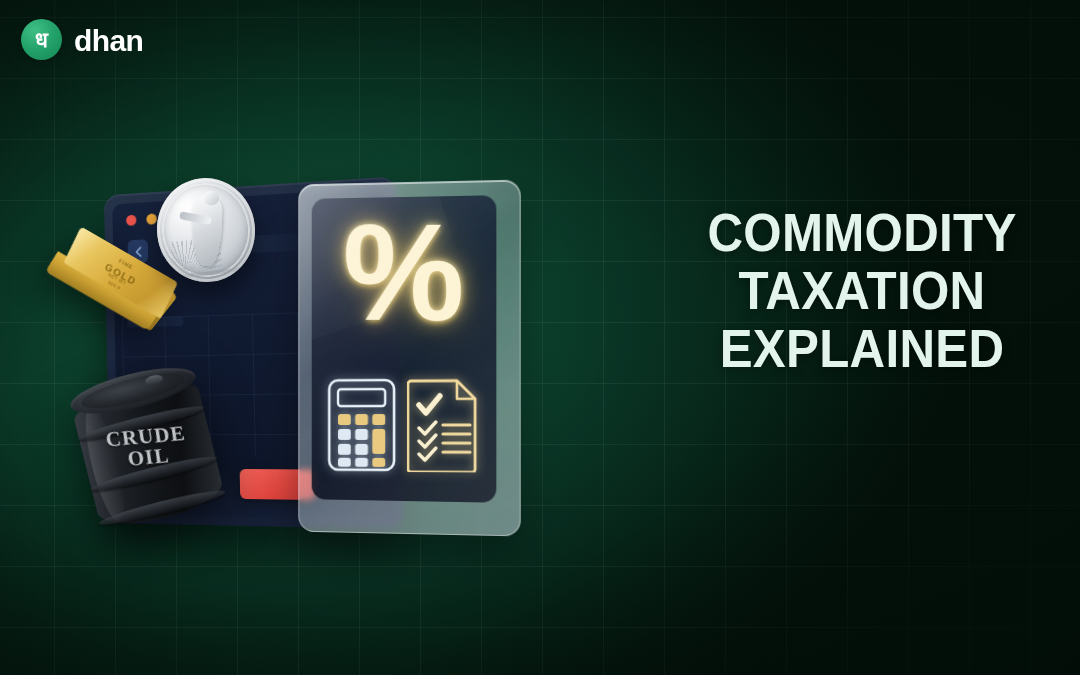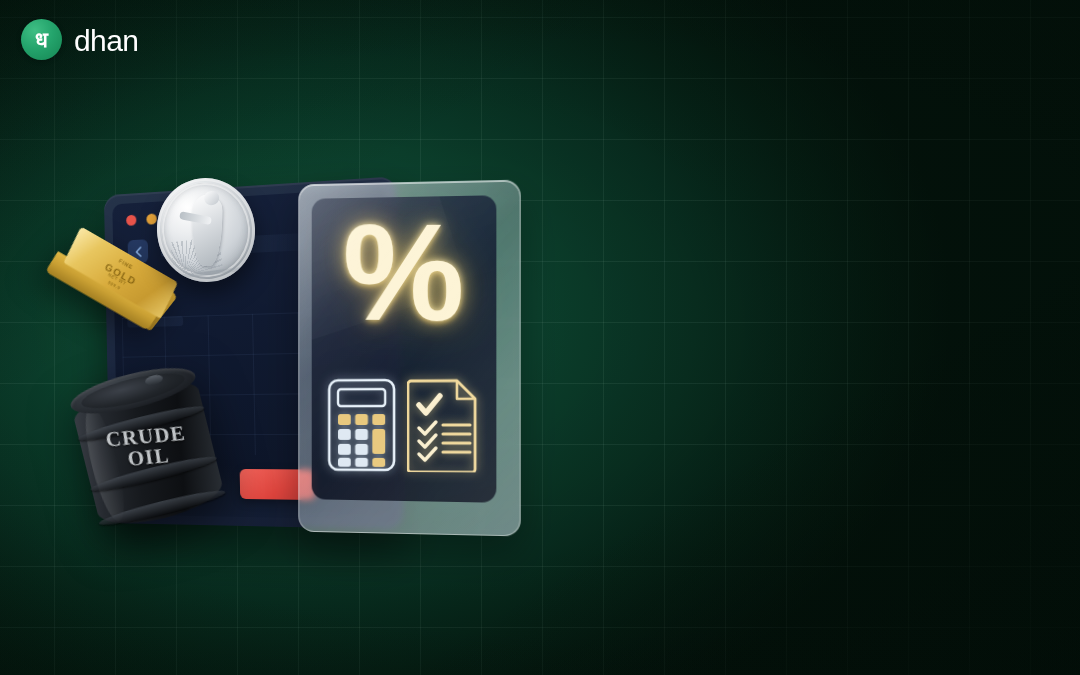--- a/index.html
+++ b/index.html
@@ -73,21 +73,21 @@
     color: #ffffff;
     font-size: 21px;
     line-height: 1;
     font-weight: 700;
     font-family: "DejaVu Sans", sans-serif;
     transform: translateY(1px);
   }
   .logo-text {
     color: #ffffff;
     font-size: 30px;
-    font-weight: 400;
+    font-weight: 700;
     letter-spacing: -0.6px;
     line-height: 1;
     transform: translateY(1px);
   }
 
   
   .headline {
     position: absolute;
     left: 662px;
     top: 204px;
@@ -632,14 +632,19 @@
         <line x1="36" y1="56" x2="63" y2="56" stroke="#f0d89a" stroke-width="3" stroke-linecap="round"></line>
         <line x1="36" y1="65" x2="63" y2="65" stroke="#f0d89a" stroke-width="3" stroke-linecap="round"></line>
         <line x1="36" y1="74" x2="63" y2="74" stroke="#f0d89a" stroke-width="3" stroke-linecap="round"></line>
       </svg>
     </div>
 
     <div class="glass"></div>
     <div class="glass-sheen"></div>
   </div>
 
+  <div class="headline">
+    <div class="headline-line">COMMODITY</div>
+    <div class="headline-line">TAXATION</div>
+    <div class="headline-line">EXPLAINED</div>
+  </div>
 
 </div>
 
 </body></html>

